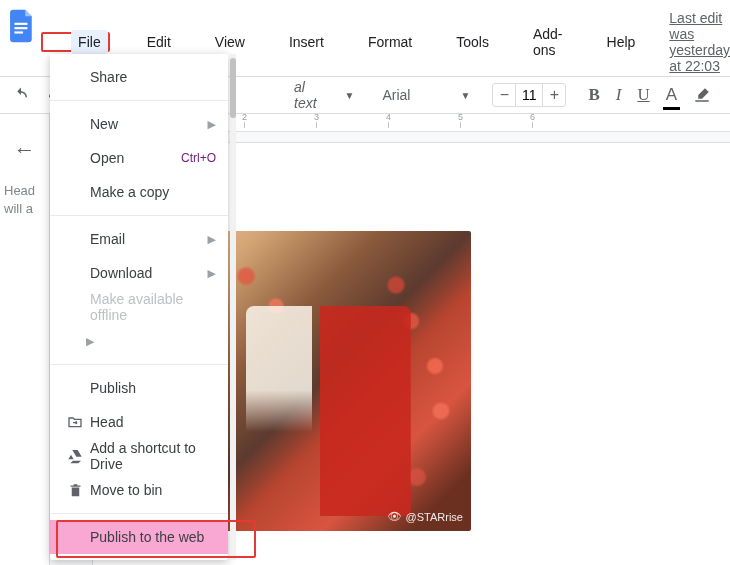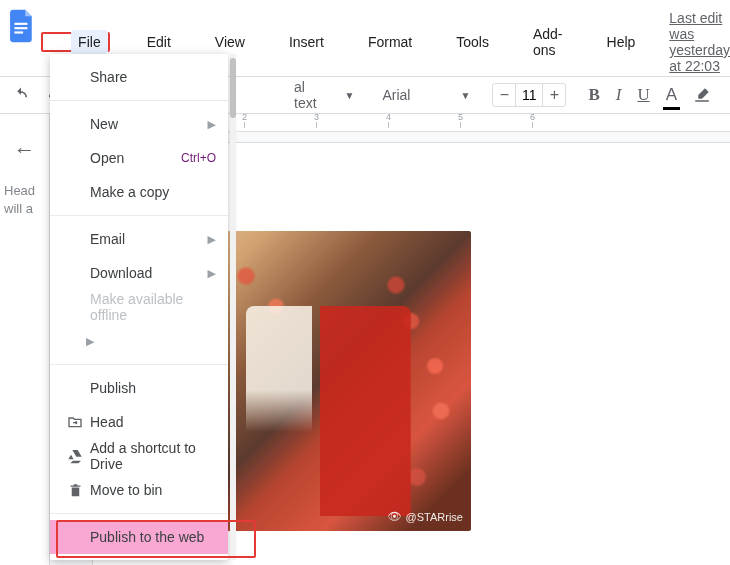--- a/index.html
+++ b/index.html
@@ -12,21 +12,21 @@
 .doc-title { font-size: 18px; color: #80868b; }
 .title-icon { color: #5f6368; display: inline-flex; }
 .menubar { display: flex; align-items: center; gap: 2px; font-size: 14px; color: #202124; padding: 2px 0; }
 .menubar-item { padding: 4px 7px; border-radius: 3px; cursor: pointer; margin-left: 28px; }
 .menubar-item.active { background: #e8f0fe; }
 .hi-box { border: 2px solid #e53935; border-radius: 2px; }
 .last-edit { color: #5f6368; text-decoration: underline; margin-left: 25px; }
 .toolbar { display: flex; align-items: center; height: 38px; border-top: 1px solid #dadce0; border-bottom: 1px solid #dadce0; padding: 0 6px; gap: 4px; font-size: 14px; color: #5f6368; }
 .tb-btn { padding: 4px 6px; display: inline-flex; align-items: center; border-radius: 3px; }
 .tb-sep { width: 1px; height: 20px; background: #dadce0; margin: 0 4px; }
-.style-select { padding: 4px 6px; display: flex; align-items: center; gap: 28px; border-radius: 3px; }
+.style-select { padding: 4px 6px; display: flex; align-items: center; gap: 28px; border-radius: 3px; font-style: italic; }
 .font-select { padding: 4px 6px; display: flex; align-items: center; gap: 50px; border-radius: 3px; }
 .dd-arrow { font-size: 10px; color: #5f6368; }
 .size-group { display: flex; align-items: center; border: 1px solid #dadce0; border-radius: 3px; height: 24px; }
 .size-btn { width: 22px; text-align: center; font-size: 16px; }
 .size-input { width: 28px; text-align: center; border: none; border-left: 1px solid #dadce0; border-right: 1px solid #dadce0; height: 100%; font-size: 14px; }
 .fmt-btn { width: 26px; text-align: center; font-family: "Times New Roman", serif; font-size: 17px; }
 .bold { font-weight: bold; }
 .ital { font-style: italic; }
 .und { text-decoration: underline; }
 .tc-a { position: relative; font-family: Arial; }

